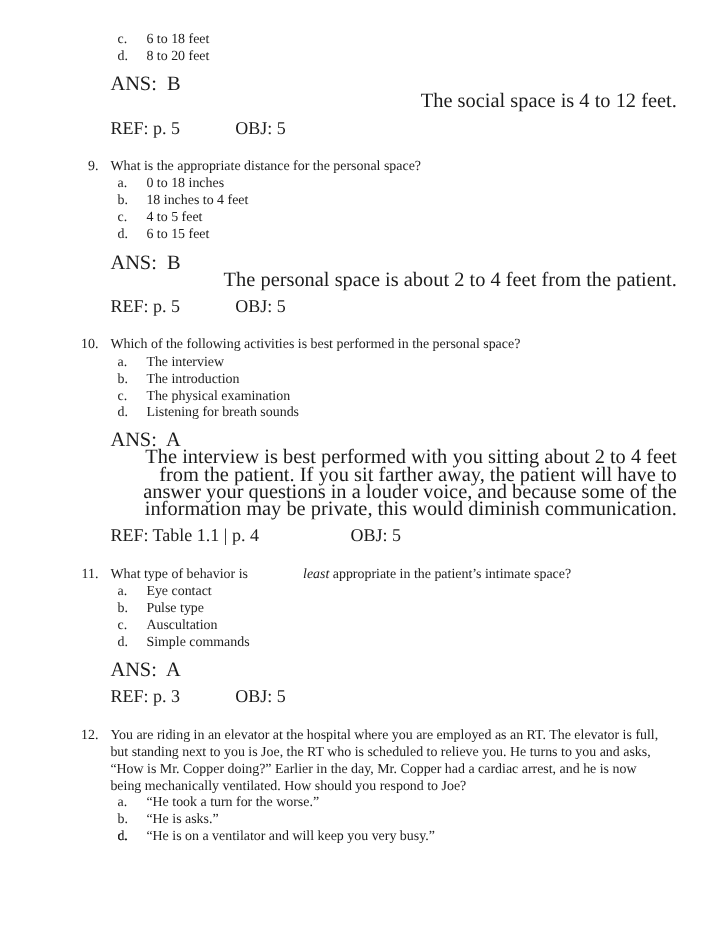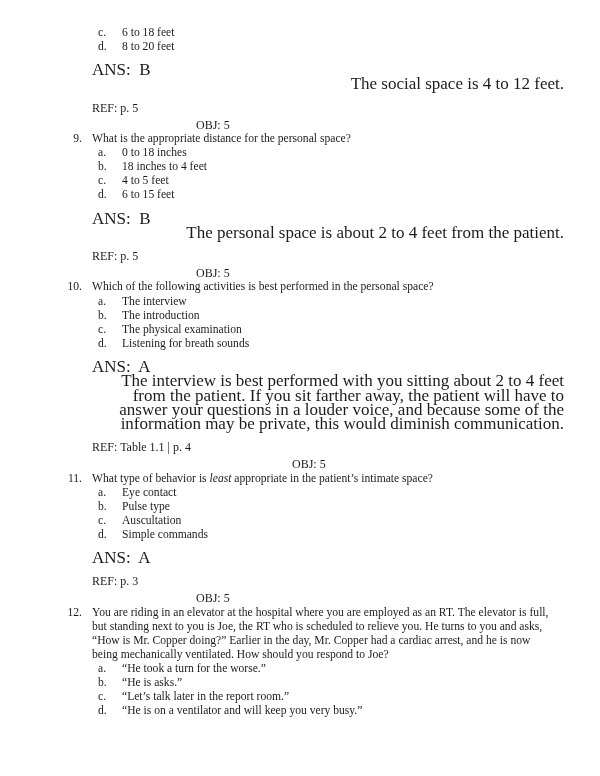--- a/index.html
+++ b/index.html
@@ -87,33 +87,33 @@
   .ans {
     white-space: pre;
   }
   .rationale {
     text-align: right;
   }
 
   .refline {
     position: relative;
     padding-left: 92px;
-    font-size: 12px;
+    font-size: 15px;
     line-height: 14.3px;
     white-space: nowrap;
   }
   .refline .obj {
     position: absolute;
-    top: 17px;
+    top: 0;
   }
 
   .gap-sm { height: 9px; }
   .gap-lg { height: 17px; }
 
-  em.it { font-style: italic; }
+  em.it { font-style: italic; margin-left: 43px; }
 </style>
 </head>
 <body>
 
 <div id="page">
   <div id="content">
 
     <div class="qblock">
       <ul class="opts">
         <li class="opt">
@@ -250,21 +250,20 @@
         <li class="opt">
           <span class="optltr">a.</span>
           <span>“He took a turn for the worse.”</span>
         </li>
         <li class="opt">
           <span class="optltr">b.</span>
           <span>“He is asks.”</span>
         </li>
         <li class="opt">
           <span class="optltr">c.</span>
-          <span>“Let’s talk later in the report room.”</span>
         </li>
         <li class="opt">
           <span class="optltr">d.</span>
           <span>“He is on a ventilator and will keep you very busy.”</span>
         </li>
       </ul>
     </div>
 
   </div>
 </div>

